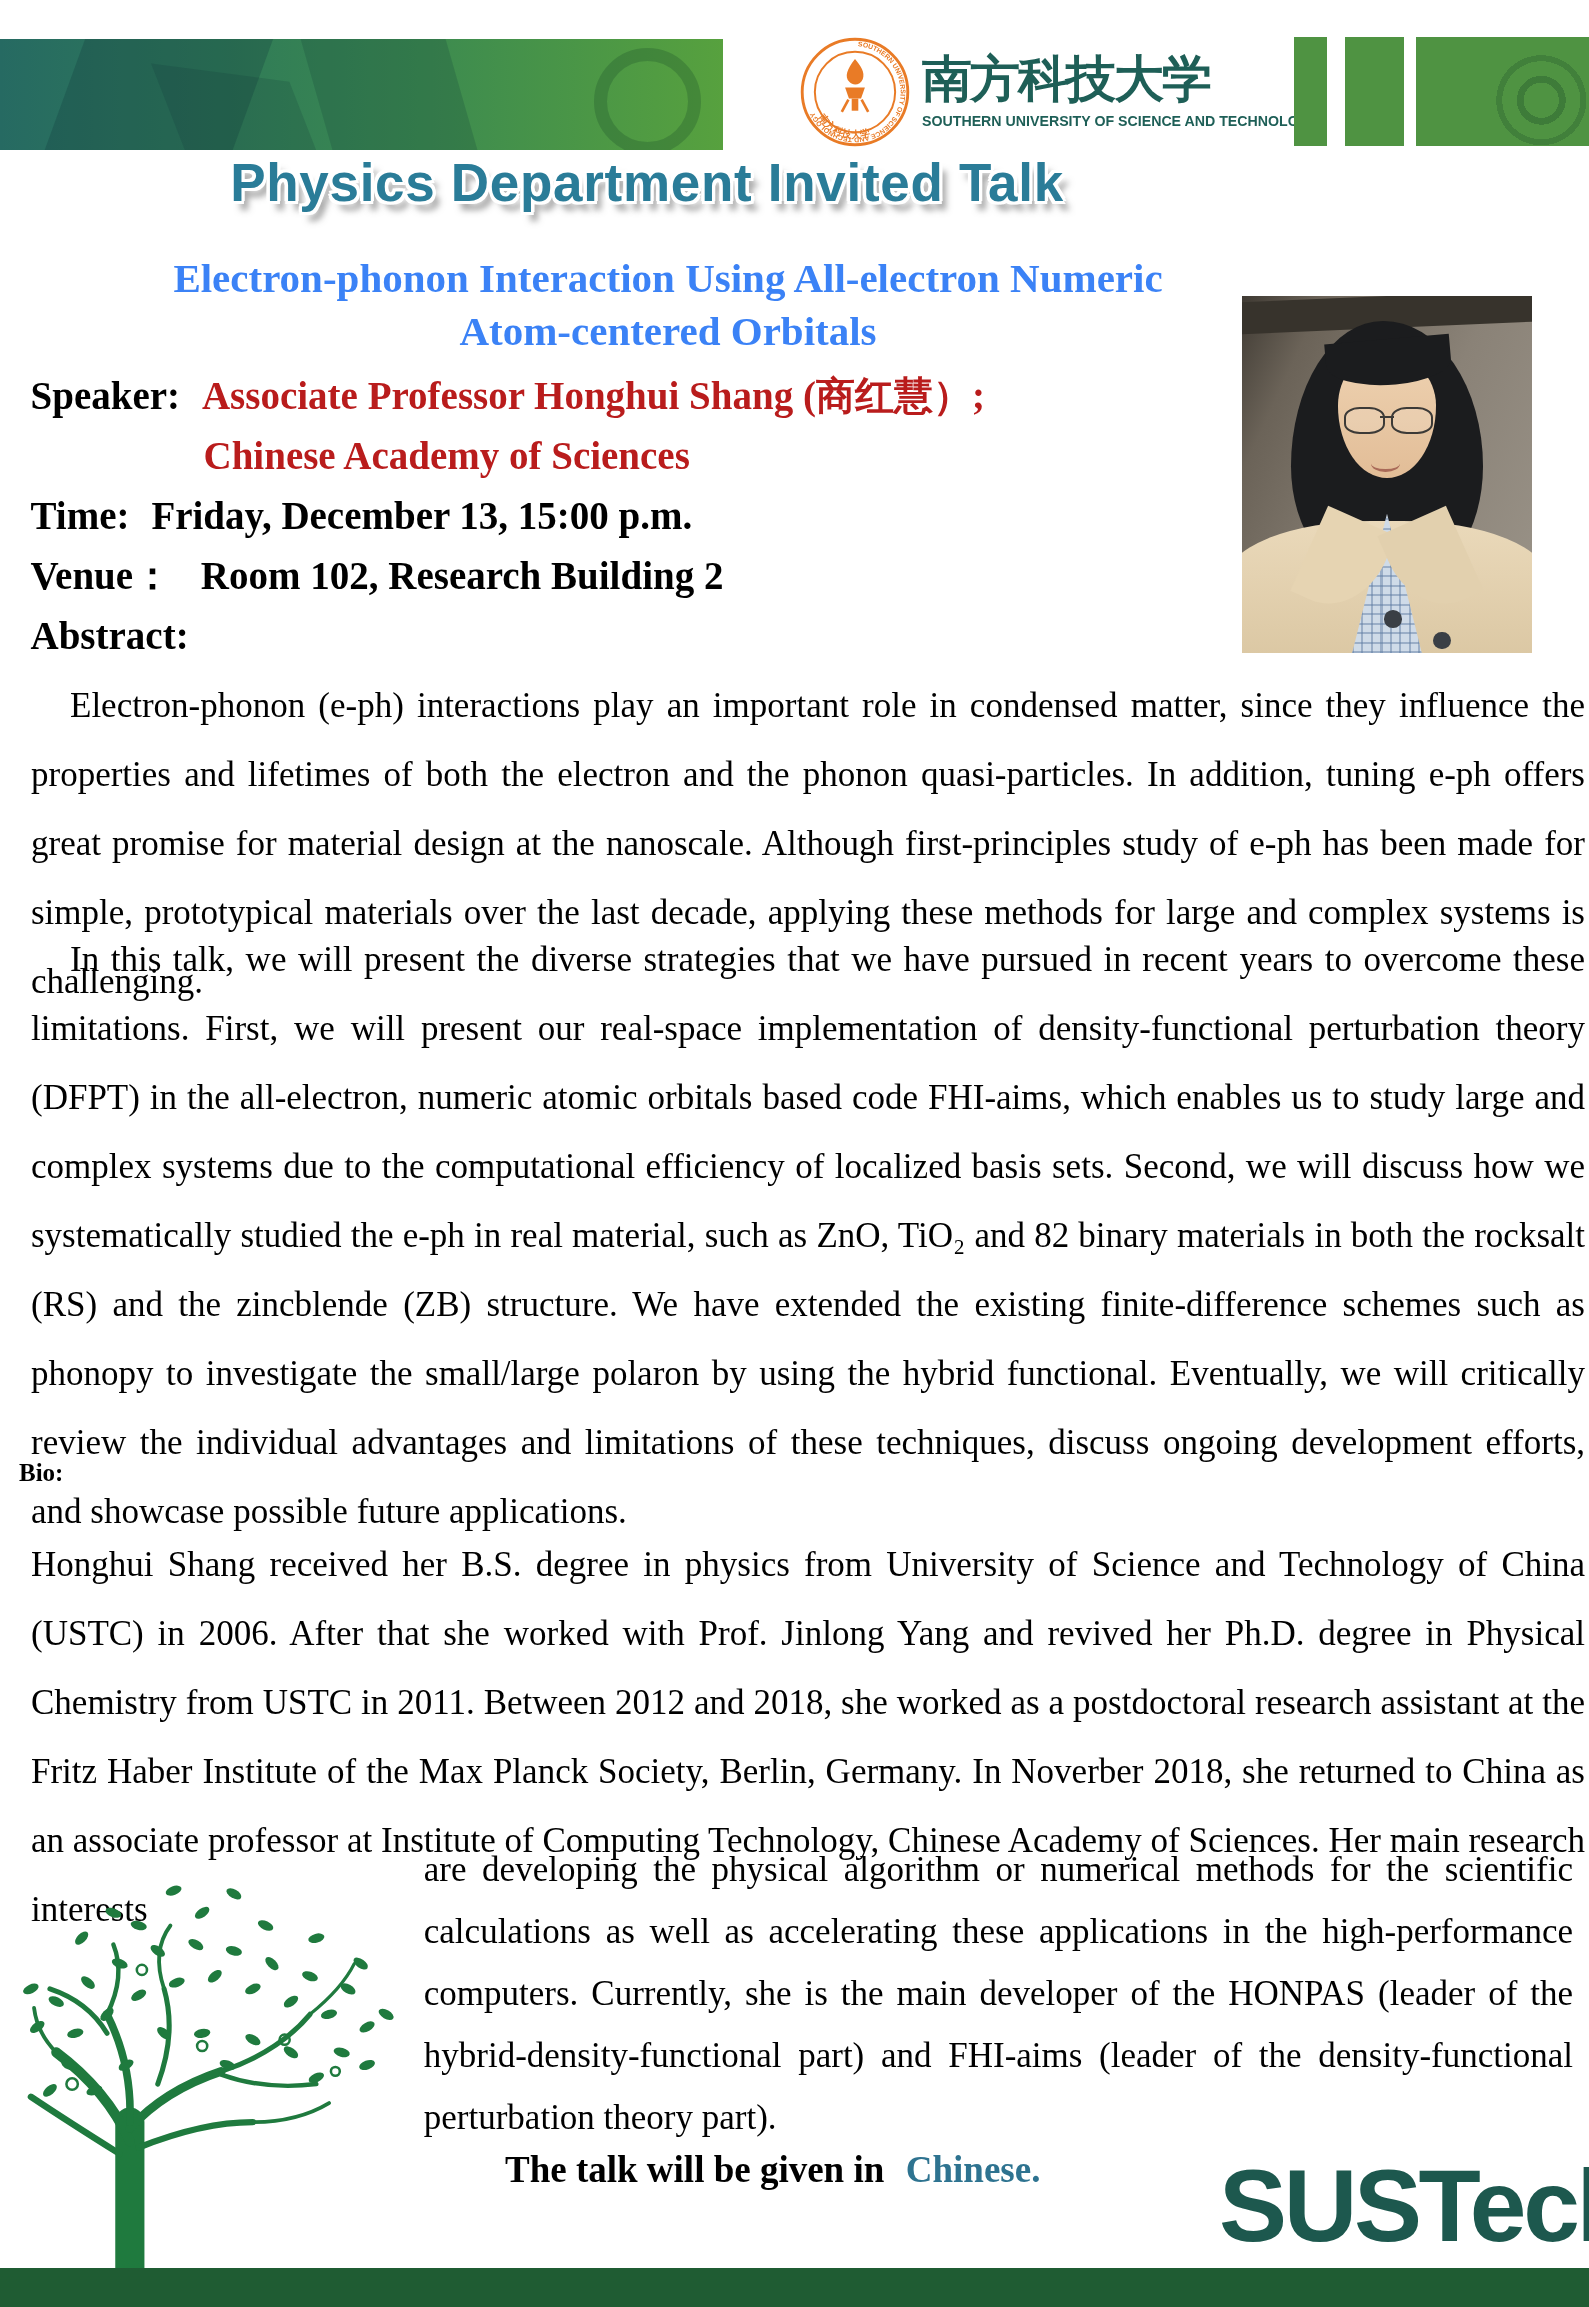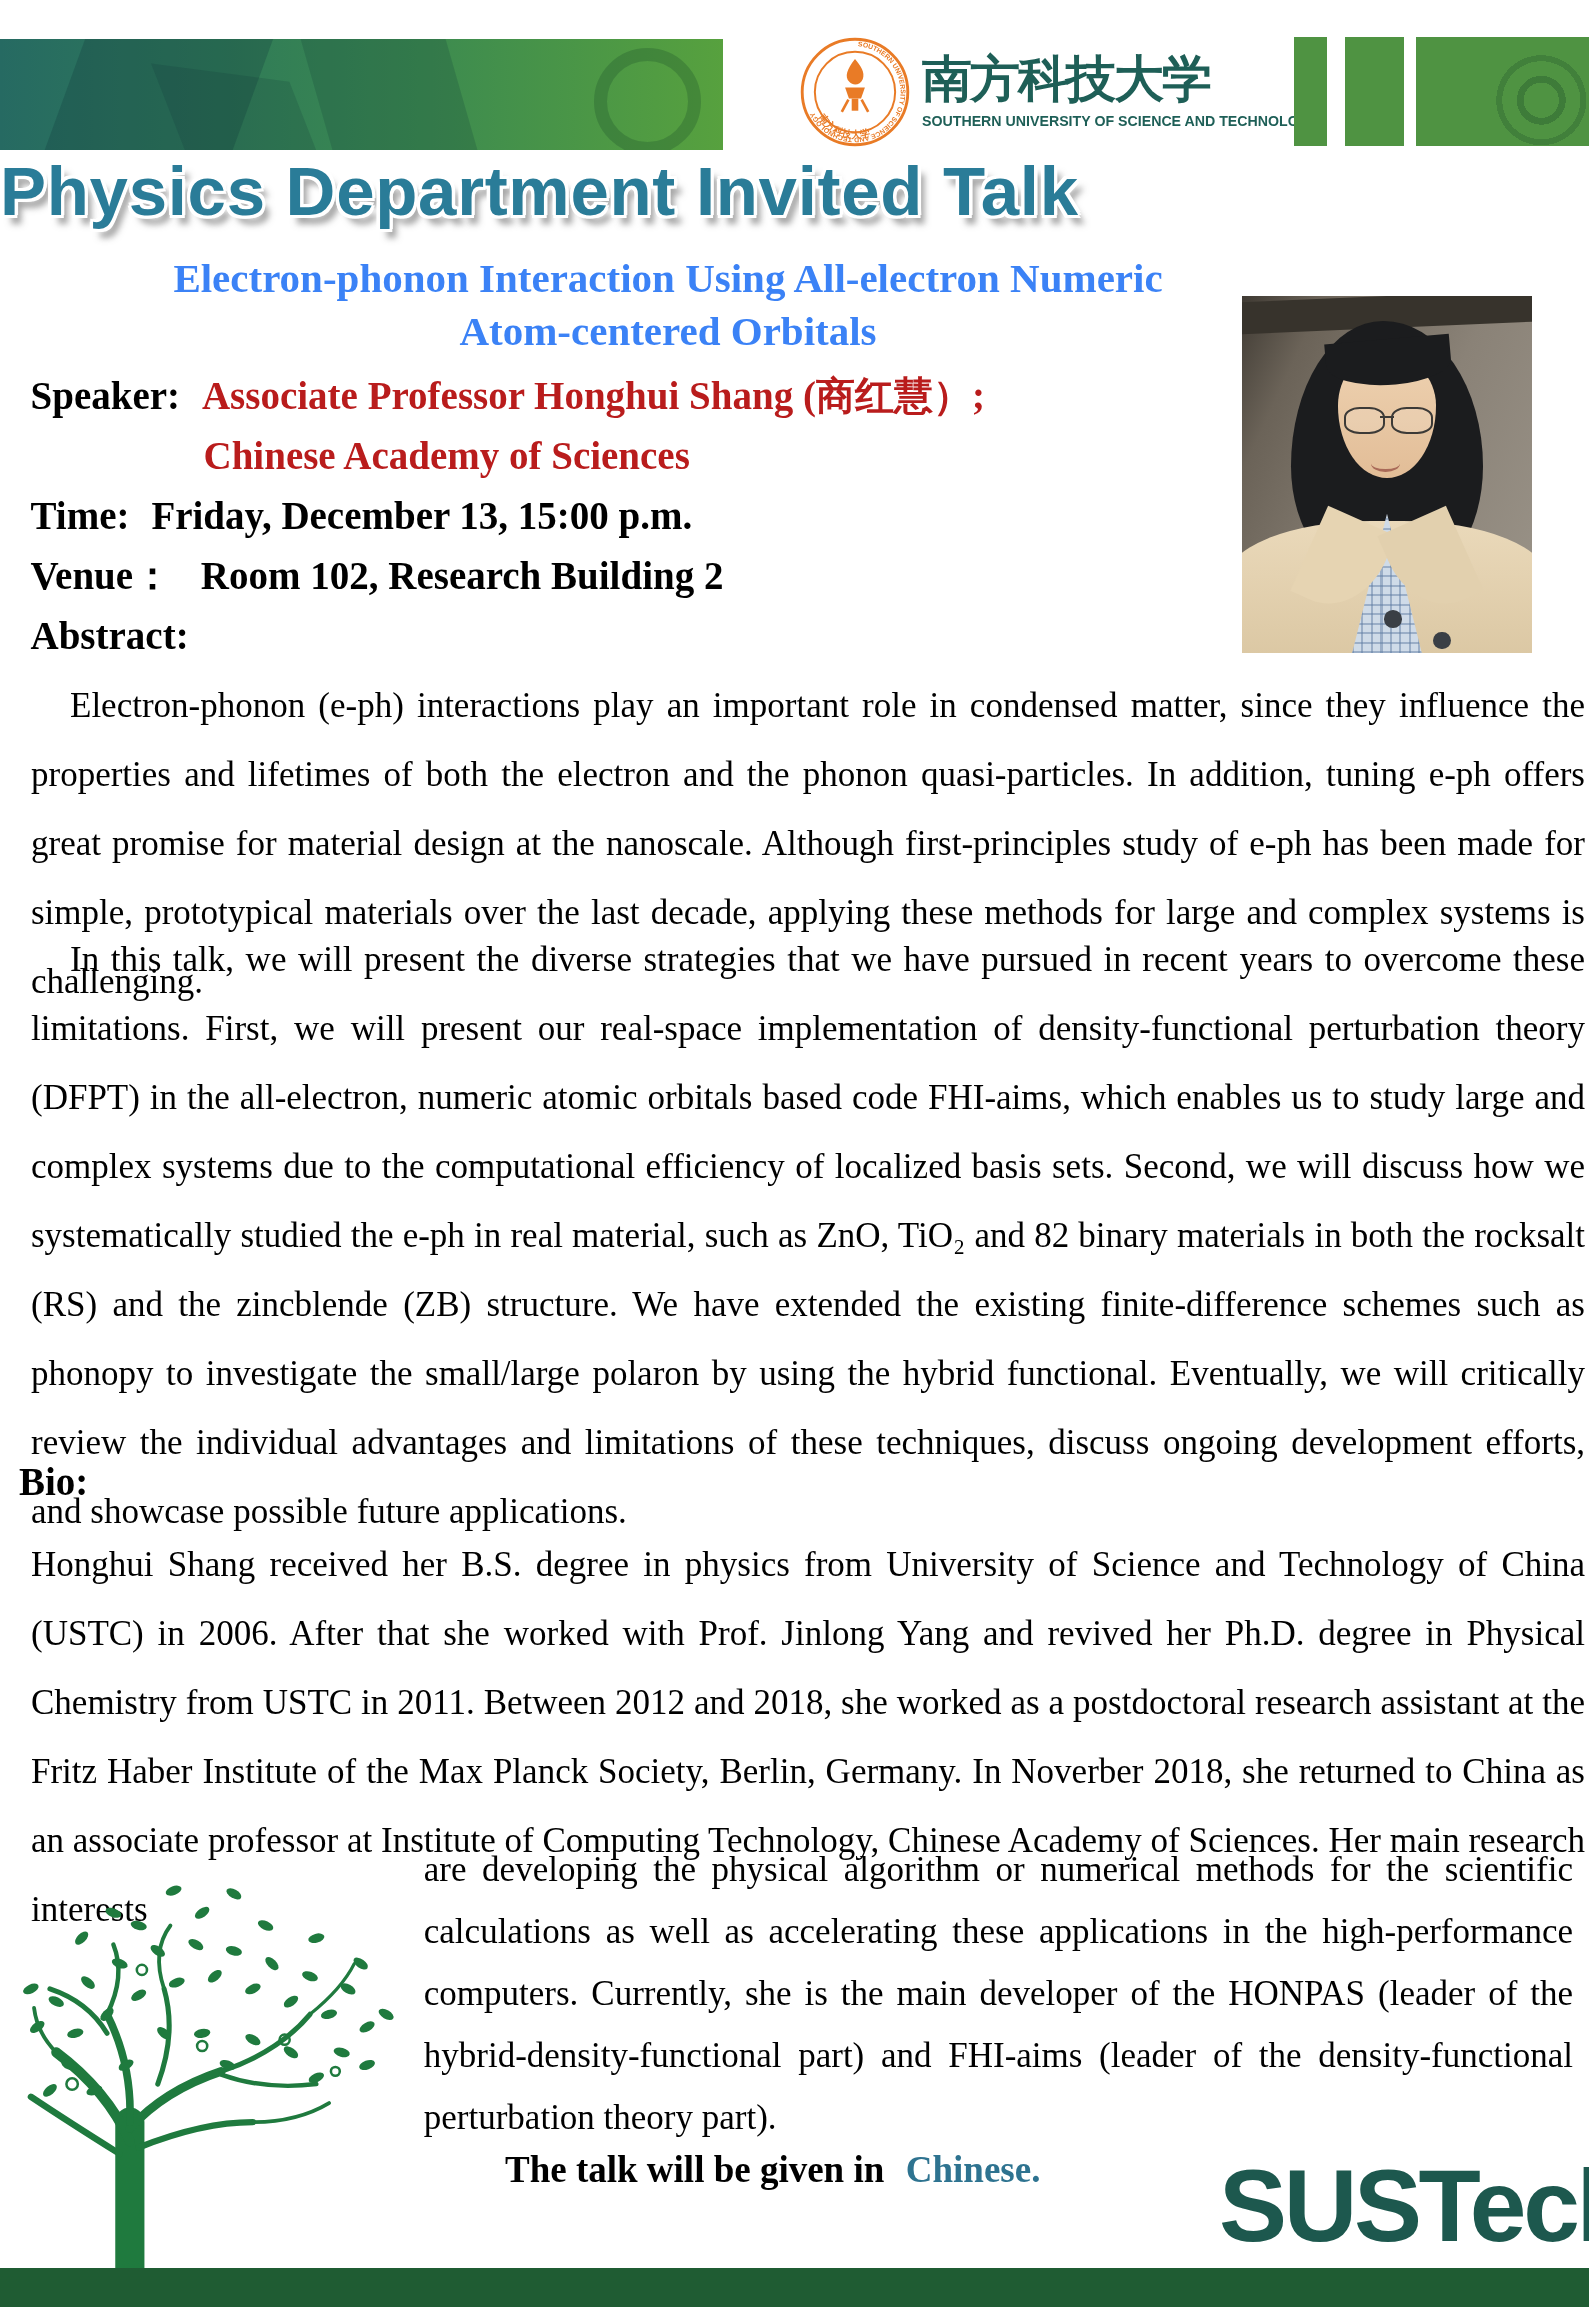--- a/index.html
+++ b/index.html
@@ -34,23 +34,23 @@
   .block-r{position:absolute;top:37px;height:109px;background:#4f9342;}
   .block-r1{left:1294px;width:33px;}
   .block-r2{left:1345px;width:59px;}
   .block-r3{left:1416px;width:174px;
     background:
       radial-gradient(circle at 72% 58%, rgba(36,88,44,0) 0 17.6px, rgba(36,88,44,.40) 17.6px 24.4px,
         rgba(36,88,44,0) 24.4px 39px, rgba(36,88,44,.32) 39px 45px, rgba(36,88,44,0) 45px),
       #4f9342;}
   
   .main-title{
-    position:absolute;left:0;top:152px;width:1294px;
+    position:absolute;left:0;top:152px;width:1294px;text-align:center;
     font-family:"Liberation Sans","DejaVu Sans",sans-serif;font-weight:bold;
-    font-size:69px;color:#2a7c98;letter-spacing:0.7px;
+    font-size:53px;color:#2a7c98;letter-spacing:0.7px;
     text-shadow:
       -2.7px -2.7px 0 #fff,2.7px -2.7px 0 #fff,-2.7px 2.7px 0 #fff,2.7px 2.7px 0 #fff,
       0 -3.4px 0 #fff,0 3.4px 0 #fff,-3.4px 0 0 #fff,3.4px 0 0 #fff,
       6.8px 8.8px 6.1px rgba(90,90,90,.55);
   }
   .talk-title{
     position:absolute;left:0;top:252px;width:1336px;text-align:center;
     font-weight:bold;font-size:41px;line-height:53px;color:#3b82f6;
   }
   
@@ -96,21 +96,21 @@
   .aff-line{padding-left:173px;}
   .lbl{color:#000;}
   .sp18{margin-left:12.2px;}
   .sp28{margin-left:19px;}
   
   .bodytext{position:absolute;left:19px;width:1554px;font-size:35px;line-height:69px;
             text-align:justify;margin:12px;}
   .indent{text-indent:39px;}
   .abstract-p1{top:659px;}
   .abstract-p2{top:913px;}
-  .bio-label{position:absolute;left:19px;top:1459px;font-weight:bold;font-size:39px;}
+  .bio-label{position:absolute;left:19px;top:1459px;font-weight:bold;font-size:25px;}
   .bio-p1{top:1518px;}
   .bio-row{position:absolute;left:0;top:1824px;width:1573px;display:flex;align-items:flex-start;}
   .tree{width:417px;height:444px;flex:0 0 417px;}
   .bio-p2{flex:1;margin:15px 0 0 6.8px;font-size:35px;line-height:62px;text-align:justify;}
   
   .host{position:absolute;left:505px;top:2143px;font-weight:bold;font-size:37px;line-height:53px;}
   .host .accent{color:#2e7390;}
   .sustech{position:absolute;left:1219px;top:2155px;
            font-family:"Liberation Sans","DejaVu Sans",sans-serif;font-weight:bold;
            font-size:102px;color:#1d584e;letter-spacing:-3.4px;line-height:102px;}

